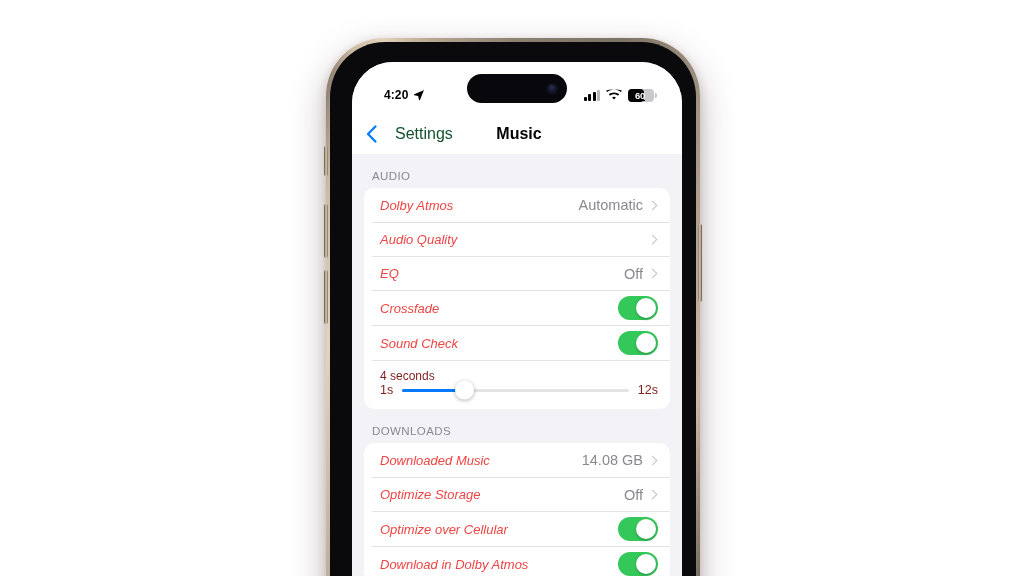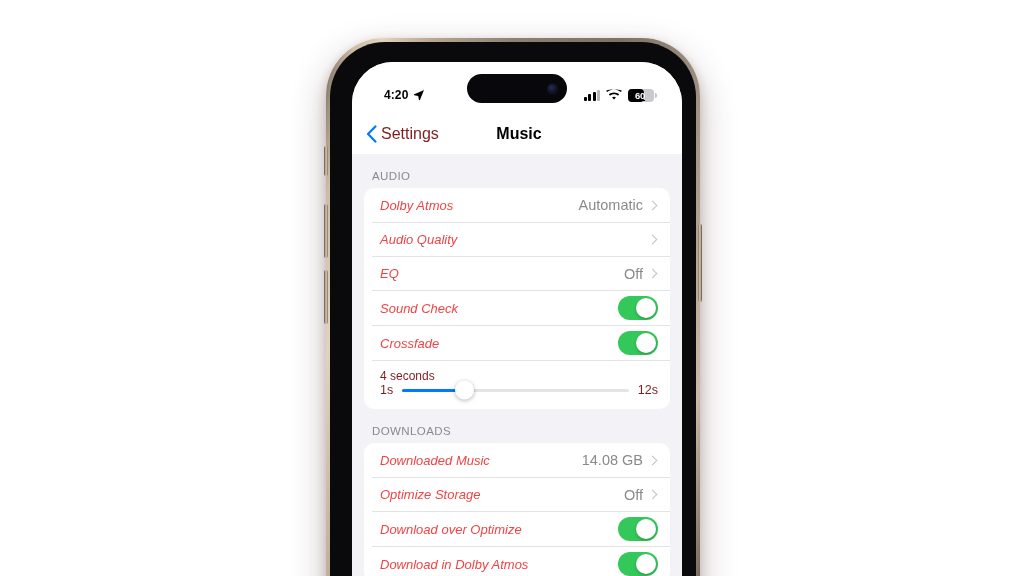--- a/index.html
+++ b/index.html
@@ -189,22 +189,22 @@
     position: relative;
     height: 40px;
     background: #fff;
     display: flex;
     align-items: center;
     padding: 0 14px;
   }
   .nav-back {
     display: flex;
     align-items: center;
-    gap: 4px;
-    color: #7f1d1d;
+    gap: 18px;
+    color: #14532d;
     font-size: 16px;
     cursor: pointer;
   }
   .nav-title {
     position: absolute;
     left: 0; right: 4px;
     text-align: center;
     font-size: 16px;
     font-weight: 700;
     color: #000;
@@ -404,28 +404,28 @@
             <div class="chev"></div>
           </div>
 
           <div class="row">
             <div class="row-label">EQ</div>
             <div class="row-value">Off</div>
             <div class="chev"></div>
           </div>
 
           <div class="row">
-            <div class="row-label">Sound Check</div>
+            <div class="row-label">Crossfade</div>
             <div class="toggle">
               <div class="knob"></div>
             </div>
           </div>
 
           <div class="row">
-            <div class="row-label">Crossfade</div>
+            <div class="row-label">Sound Check</div>
             <div class="toggle">
               <div class="knob"></div>
             </div>
           </div>
 
           <div class="slider-row">
             <div class="slider-caption">4 seconds</div>
             <div class="slider-line">
               <div class="slider-end">1s</div>
               <div class="track">
@@ -446,21 +446,21 @@
             <div class="chev"></div>
           </div>
 
           <div class="row">
             <div class="row-label">Optimize Storage</div>
             <div class="row-value">Off</div>
             <div class="chev"></div>
           </div>
 
           <div class="row">
-            <div class="row-label">Download over Optimize</div>
+            <div class="row-label">Optimize over Cellular</div>
             <div class="toggle">
               <div class="knob"></div>
             </div>
           </div>
 
           <div class="row">
             <div class="row-label">Download in Dolby Atmos</div>
             <div class="toggle">
               <div class="knob"></div>
             </div>

